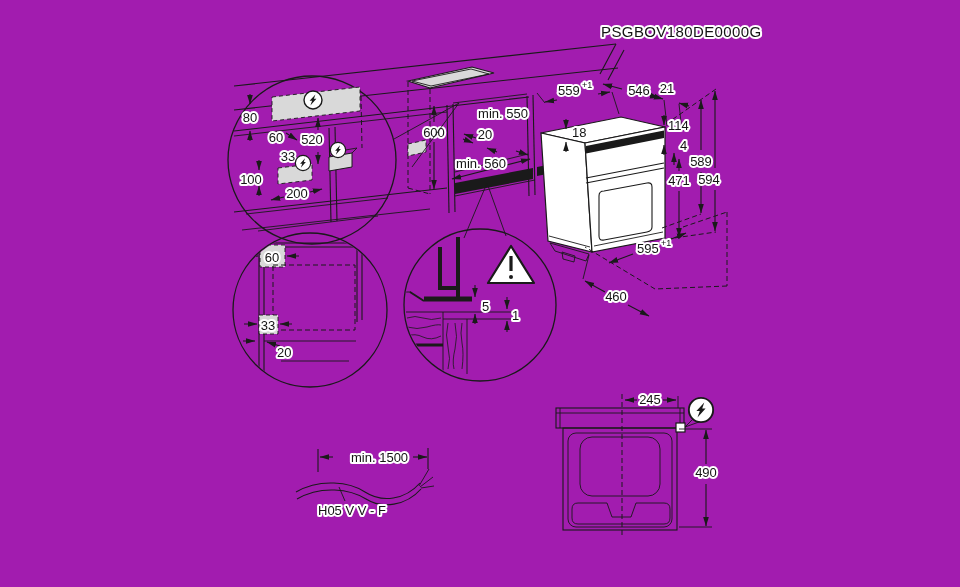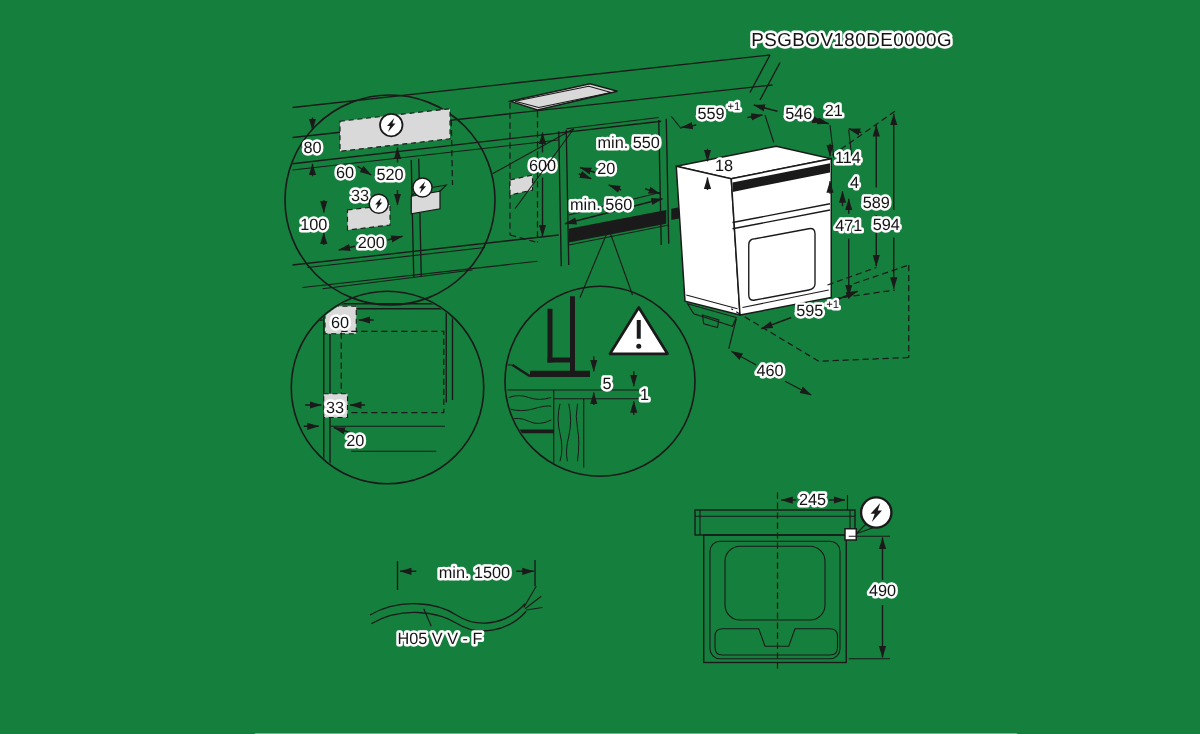--- a/index.html
+++ b/index.html
@@ -1,16 +1,16 @@
 <!DOCTYPE html>
 <html><head>
 <meta charset="utf-8">
 <style>
   html,body{margin:0;padding:0;background:#fff;}
-  .canvas{position:relative;width:960px;height:587px;background:#15803d;overflow:hidden;
+  .canvas{position:relative;width:960px;height:587px;background:#a21caf;overflow:hidden;
           font-family:"Liberation Sans", sans-serif;}
   svg{position:absolute;left:0;top:0;}
   svg .ln{stroke:#1a1a1a;stroke-width:1.1;fill:none;}
   svg .thin{stroke:#1a1a1a;stroke-width:0.9;fill:none;}
   svg .thick{stroke:#1a1a1a;fill:none;}
   svg .dash{stroke:#1a1a1a;stroke-width:1;fill:none;stroke-dasharray:5 3;}
   svg .zone{fill:#d9d9d9;stroke:#1a1a1a;stroke-width:0.9;stroke-dasharray:4 3;}
   svg .white{fill:#ffffff;stroke:#1a1a1a;stroke-width:1.2;}
   svg .dark{fill:#1a1a1a;stroke:none;}
   svg text{font-family:"Liberation Sans", sans-serif;fill:#141414;

